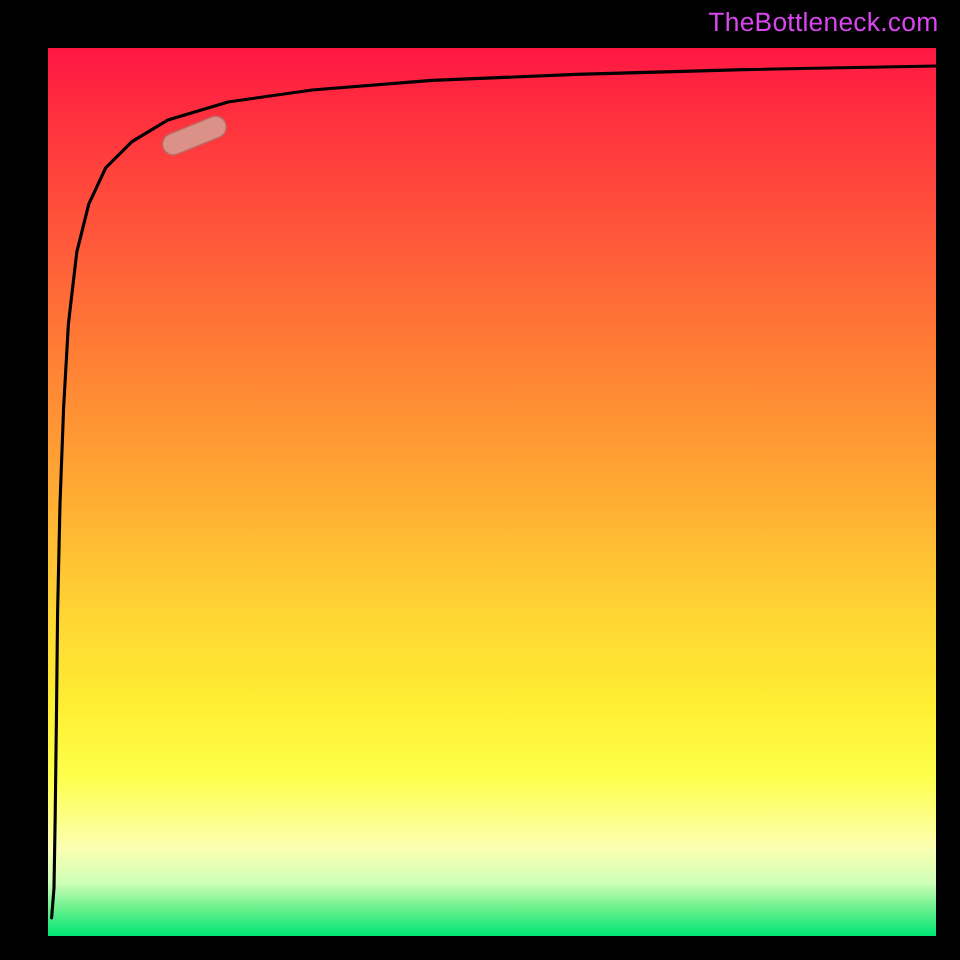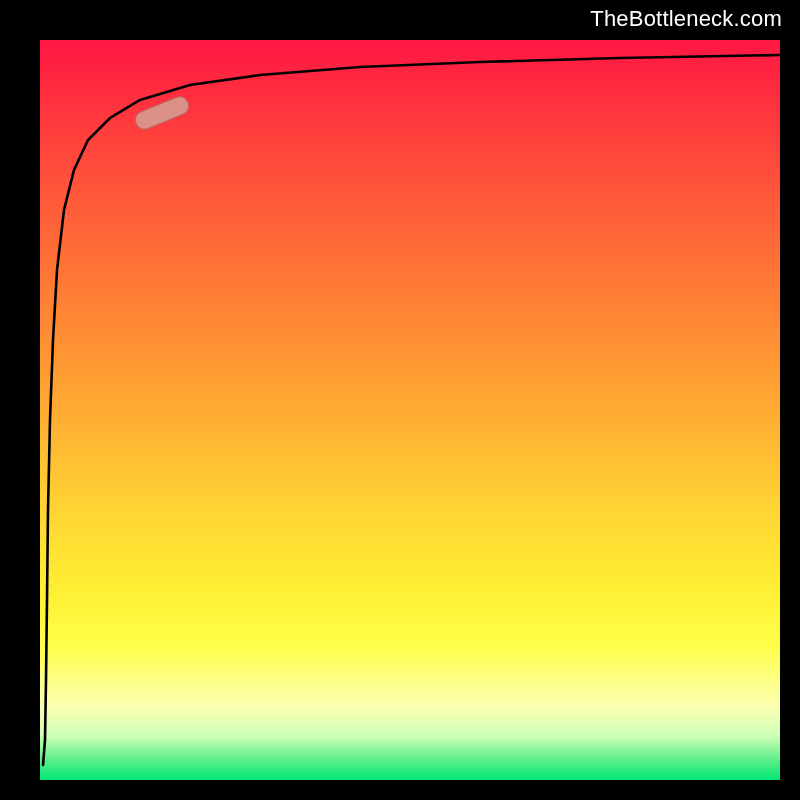--- a/index.html
+++ b/index.html
@@ -46,21 +46,21 @@
     left: 40px;
     top: 40px;
     width: 740px;
     height: 740px;
     pointer-events: none;
   }
   .watermark {
     position: absolute;
     top: 6px;
     right: 18px;
-    color: #ffffff;
+    color: #d946ef;
     font-size: 22px;
     letter-spacing: 0.2px;
   }
 </style>
 </head>
 <body>
 
 <div class="stage">
 
   <div class="plot-area"></div>

